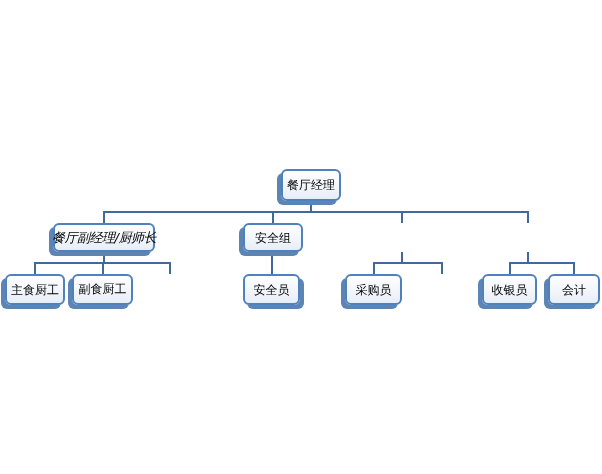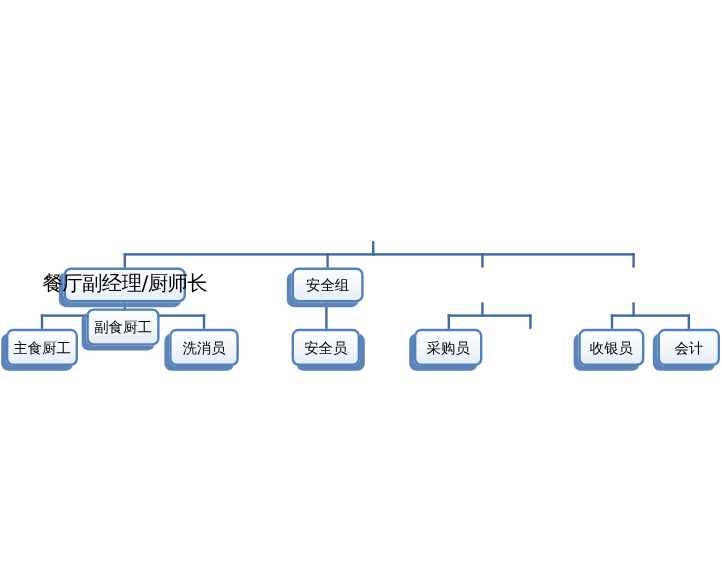--- a/index.html
+++ b/index.html
@@ -34,22 +34,23 @@
   }
   .org-node .label {
     font-size: 12px;
     line-height: 1;
     color: #000000;
     white-space: nowrap;
     text-align: center;
     padding: 0 1px;
   }
   .org-node .label.small {
-    font-size: 17px;
+    font-size: 13px;
     letter-spacing: -0.5px;
+    font-style: italic;
   }
   .connector {
     position: absolute;
     background: #40699c;
     z-index: 1;
   }
 </style>
 </head>
 <body>
 
@@ -67,34 +68,34 @@
     <div class="connector" style="left: 169px; top: 262px; width: 2px; height: 12px;"></div>
     <div class="connector" style="left: 271px; top: 252px; width: 2px; height: 22px;"></div>
     <div class="connector" style="left: 401px; top: 252px; width: 2px; height: 12px;"></div>
     <div class="connector" style="left: 373px; top: 262px; width: 70px; height: 2px;"></div>
     <div class="connector" style="left: 373px; top: 262px; width: 2px; height: 12px;"></div>
     <div class="connector" style="left: 441px; top: 262px; width: 2px; height: 12px;"></div>
     <div class="connector" style="left: 527px; top: 252px; width: 2px; height: 12px;"></div>
     <div class="connector" style="left: 509px; top: 262px; width: 66px; height: 2px;"></div>
     <div class="connector" style="left: 509px; top: 262px; width: 2px; height: 12px;"></div>
     <div class="connector" style="left: 573px; top: 262px; width: 2px; height: 12px;"></div>
+    <div class="org-node" style="left: 281px; top: 169px; width: 60px; height: 32px;">
+      <span class="label">餐厅经理</span>
+    </div>
     <div class="org-node" style="left: 53px; top: 223px; width: 102px; height: 29px;">
       <span class="label small">餐厅副经理/厨师长</span>
     </div>
     <div class="org-node" style="left: 243px; top: 223px; width: 60px; height: 29px;">
       <span class="label">安全组</span>
     </div>
     <div class="org-node" style="left: 5px; top: 274px; width: 60px; height: 31px;">
       <span class="label">主食厨工</span>
     </div>
-    <div class="org-node" style="left: 72px; top: 257px; width: 61px; height: 31px;">
+    <div class="org-node" style="left: 72px; top: 274px; width: 61px; height: 31px; font-family: Liberation Mono, monospace;">
       <span class="label">副食厨工</span>
-    </div>
-    <div class="org-node" style="left: 141px; top: 274px; width: 58px; height: 31px;">
-      <span class="label">洗消员</span>
     </div>
     <div class="org-node" style="left: 345px; top: 274px; width: 57px; height: 31px;">
       <span class="label">采购员</span>
     </div>
     <div class="org-node shadow-right" style="left: 243px; top: 274px; width: 57px; height: 31px;">
       <span class="label">安全员</span>
     </div>
     <div class="org-node" style="left: 482px; top: 274px; width: 55px; height: 31px;">
       <span class="label">收银员</span>
     </div>

